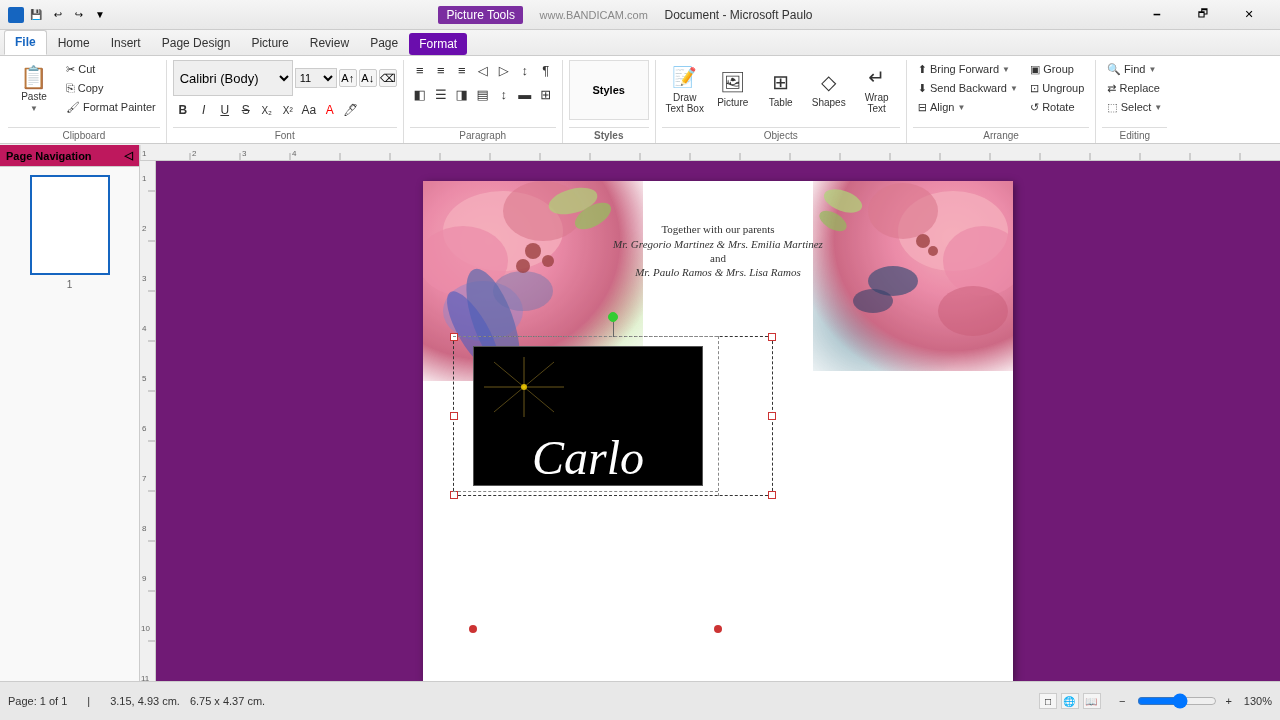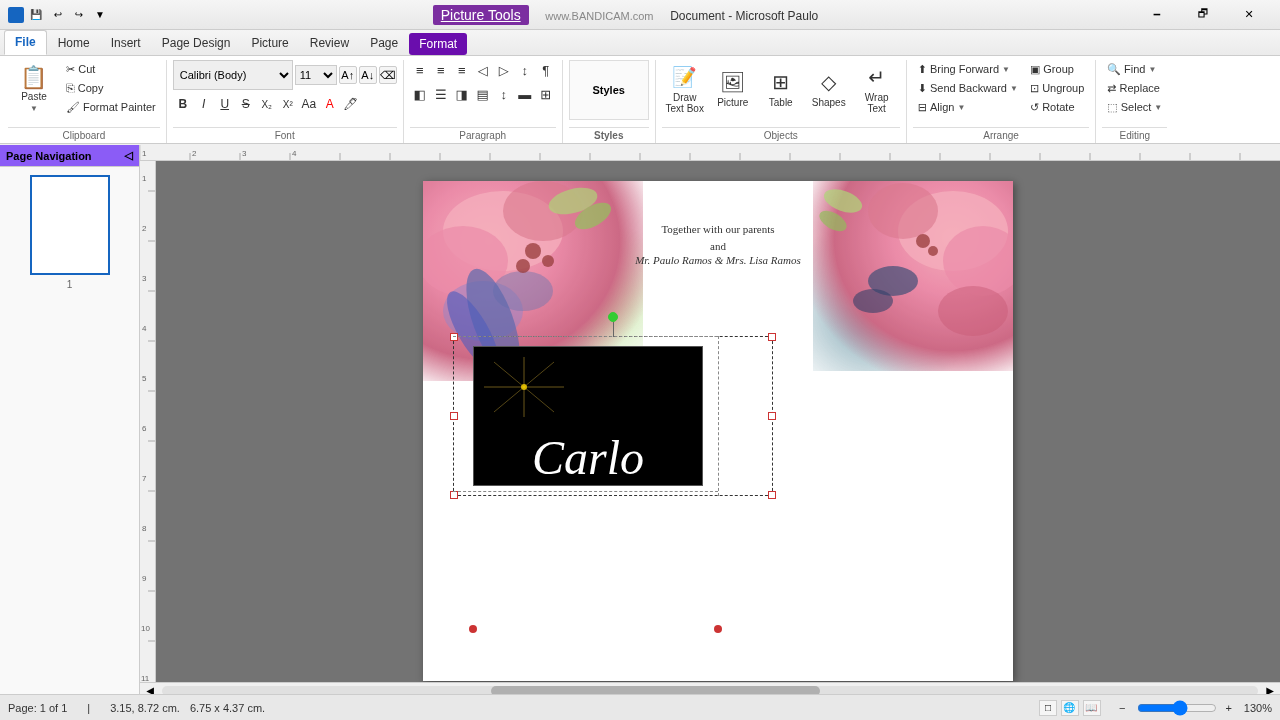--- a/index.html
+++ b/index.html
@@ -101,21 +101,21 @@
       cursor: pointer;
       border-radius: 2px;
       font-size: 11px;
       color: #333;
       white-space: nowrap;
       height: 18px;
     }
 
     
     .font-row { display: flex; align-items: center; gap: 2px; margin-bottom: 2px; }
-    .font-select { width: 120px; height: 30px; font-size: 11px; border: 1px solid #ccc; padding: 0 2px; }
+    .font-select { width: 120px; height: 36px; font-size: 13px; border: 1px solid #ccc; padding: 0 2px; }
     .font-size-select { width: 42px; height: 20px; font-size: 11px; border: 1px solid #ccc; }
     .font-btn { width: 18px; height: 18px; border: 1px solid #ccc; background: #f5f5f5; cursor: pointer; font-size: 11px; display: flex; align-items: center; justify-content: center; border-radius: 2px; }
     .font-format-row { display: flex; align-items: center; gap: 1px; }
     .ff-btn { width: 20px; height: 20px; border: 1px solid transparent; background: transparent; cursor: pointer; font-size: 12px; display: flex; align-items: center; justify-content: center; border-radius: 2px; color: #333; }
 
     
     .para-row { display: flex; align-items: center; gap: 1px; margin-bottom: 2px; }
     .para-btn { width: 20px; height: 20px; border: 1px solid transparent; background: transparent; cursor: pointer; font-size: 13px; display: flex; align-items: center; justify-content: center; border-radius: 2px; color: #333; }
     .obj-btn-large {
       display: flex;
@@ -149,21 +149,21 @@
       display: flex;
       flex-direction: column;
     }
     .nav-header {
       display: flex;
       align-items: center;
       justify-content: space-between;
       padding: 4px 6px;
       font-size: 11px;
       font-weight: 600;
-      background: #8b5cf6;
+      background: #be185d;
       border-bottom: 1px solid #ccc;
     }
     .nav-content { flex: 1; overflow-y: auto; padding: 8px; display: flex; flex-direction: column; align-items: center; }
     .page-thumb {
       width: 80px;
       height: 100px;
       background: white;
       border: 2px solid #1565c0;
       display: flex;
       align-items: center;
@@ -198,21 +198,21 @@
       overflow: hidden;
     }
 
     
     .canvas-area {
       position: absolute;
       top: 161px;
       left: 156px;
       right: 0;
       bottom: 22px;
-      background: #737373;
+      background: #701a75;
       overflow: hidden;
     }
     .page-canvas {
       position: absolute;
       top: 20px;
       left: 50%;
       transform: translateX(-50%);
       width: 590px;
       min-height: 500px;
       background: white;
@@ -323,21 +323,21 @@
       display: flex;
       align-items: center;
     }
 
     
     .status-bar {
       position: absolute;
       bottom: 0;
       left: 0;
       right: 0;
-      height: 26px;
+      height: 39px;
       background: #e8e8e8;
       border-top: 1px solid #ccc;
       display: flex;
       align-items: center;
       padding: 0 8px;
       font-size: 11px;
       color: #333;
     }
     .status-right {
       margin-left: auto;
@@ -363,21 +363,21 @@
 
 <div class="title-bar">
   <div class="title-bar-logo"></div>
   <div class="title-bar-qat">
     <div class="qat-btn">💾</div>
     <div class="qat-btn">↩</div>
     <div class="qat-btn">↪</div>
     <div class="qat-btn">▼</div>
   </div>
   <div class="title-bar-title">
-    <span style="background:#7b2ea0;color:white;padding:2px 8px;border-radius:2px;font-size:14px;text-decoration:underline;">Picture Tools</span>
+    <span style="background:#7b2ea0;color:white;padding:2px 8px;border-radius:2px;font-size:12px;">Picture Tools</span>
     &nbsp;&nbsp;&nbsp;
     <span style="color:#888;font-size:11px;">www.BANDICAM.com</span>
     &nbsp;&nbsp;&nbsp;
     <span>Document - Microsoft Paulo</span>
   </div>
   <div class="title-bar-controls">
     <div class="title-ctrl">🗕</div>
     <div class="title-ctrl">🗗</div>
     <div class="title-ctrl close">✕</div>
   </div>
@@ -686,20 +686,21 @@
         <circle cx="110" cy="60" r="7" fill="#8b2020" opacity="0.8"></circle>
         <circle cx="120" cy="70" r="5" fill="#8b2020" opacity="0.8"></circle>
 
         <ellipse cx="30" cy="20" rx="20" ry="10" fill="#a0d060" opacity="0.7" transform="rotate(20 30 20)"></ellipse>
         <ellipse cx="20" cy="40" rx="15" ry="8" fill="#80b040" opacity="0.7" transform="rotate(30 20 40)"></ellipse>
       </svg>
     </div>
 
     <div class="wedding-text-area">
       <div class="wedding-line" style="margin-top:10px;">Together with our parents</div>
+      <div class="wedding-names">Mr. Gregorio Martinez &amp; Mrs. Emilia Martinez</div>
       <div class="wedding-line">and</div>
       <div class="wedding-names">Mr. Paulo Ramos &amp; Mrs. Lisa Ramos</div>
     </div>
 
     <div class="black-image-box">
 
       <svg style="position:absolute;top:10px;left:10px;width:80px;height:60px;" viewBox="0 0 80 60">
         <line x1="40" y1="0" x2="40" y2="60" stroke="#d4af37" stroke-width="1" opacity="0.5"></line>
         <line x1="0" y1="30" x2="80" y2="30" stroke="#d4af37" stroke-width="1" opacity="0.5"></line>
         <line x1="10" y1="5" x2="70" y2="55" stroke="#d4af37" stroke-width="1" opacity="0.4"></line>
@@ -735,21 +736,21 @@
   <div style="width:20px;display:flex;align-items:center;justify-content:center;cursor:pointer;font-size:10px;">◀</div>
   <div style="flex:1;height:10px;background:#e0e0e0;border-radius:5px;margin:0 2px;position:relative;">
     <div style="position:absolute;left:30%;width:30%;height:100%;background:#b0b0b0;border-radius:5px;cursor:pointer;"></div>
   </div>
   <div style="width:20px;display:flex;align-items:center;justify-content:center;cursor:pointer;font-size:10px;">▶</div>
 </div>
 
 <div class="status-bar">
   <span>Page: 1 of 1</span>
   <span style="margin-left:20px;">|</span>
-  <span style="margin-left:20px;">3.15, 8.72 cm.</span>
+  <span style="margin-left:20px;">3.15, 4.93 cm.</span>
   <span style="margin-left:10px;">6.75 x 4.37 cm.</span>
   <div class="status-right">
     <div style="display:flex;gap:4px;">
       <button style="width:18px;height:16px;font-size:10px;cursor:pointer;border:1px solid #ccc;background:#f5f5f5;">□</button>
       <button style="width:18px;height:16px;font-size:10px;cursor:pointer;border:1px solid #ccc;background:#f5f5f5;">🌐</button>
       <button style="width:18px;height:16px;font-size:10px;cursor:pointer;border:1px solid #ccc;background:#f5f5f5;">📖</button>
     </div>
     <span style="margin-left:10px;margin-right:4px;">−</span>
     <input type="range" class="zoom-slider" min="50" max="200" value="130" style="">
     <span style="cursor:pointer;">+</span>

